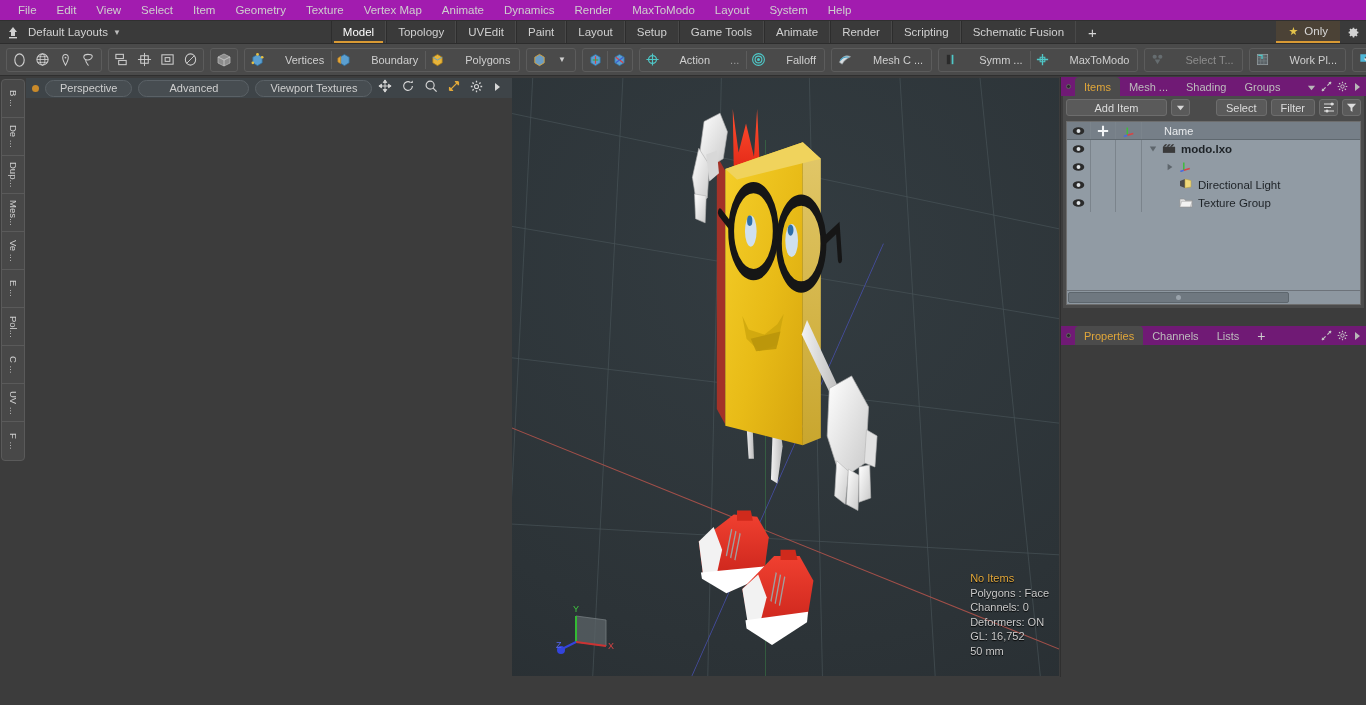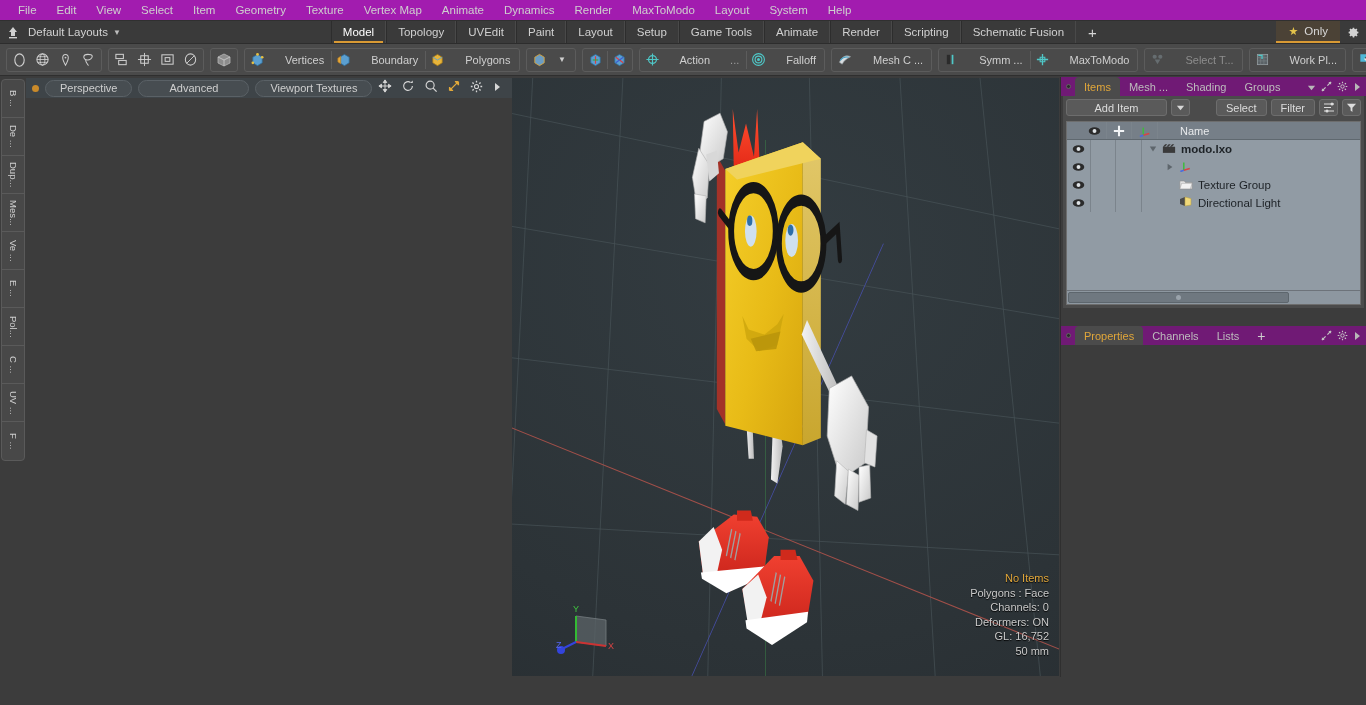--- a/index.html
+++ b/index.html
@@ -67,21 +67,21 @@
   .vpcol{ flex:1; display:flex; flex-direction:row; background:#3c3c3c; padding:1px 1px 1px 0;}
   .vpheader{ height:20px; background:#3e4448; display:flex; align-items:center; gap:6px;
     padding:0 6px; }
   .vpdot{ width:7px; height:7px; border-radius:50%; background:#c98a2a; }
   .vpbtn{ font-size:11px; color:#cfcfcf; border:1px solid #5a6166; border-radius:9px;
     padding:1px 14px; background:#474d51; line-height:13px;}
   .vp-right{ margin-left:auto; display:flex; align-items:center; gap:9px; padding-right:4px;}
 
   .viewport{ position:relative; flex:1; overflow:hidden;
     background:radial-gradient(ellipse 120% 100% at 50% 30%, #333c41 0%, #2c3337 65%, #272d31 100%); }
-  .vpinfo{ position:absolute; right:10px; bottom:18px; text-align:right;
+  .vpinfo{ position:absolute; right:10px; bottom:18px; 
     font-size:11px; line-height:14.5px; color:#c9c9c9; text-shadow:0 1px 1px #000; }
   .vpinfo .hl{ color:#e0a63a; }
   .gizmo{ position:absolute; left:42px; bottom:12px; width:70px; height:62px; }
 
   
   .rpanel{ width:306px; background:#3c3c3c; display:flex; flex-direction:column;
     border-left:1px solid #2f2f2f; }
   .ptabrow{ height:19px; display:flex; align-items:stretch; background:#701a75; }
   .ptabrow .bullet{ width:14px; display:flex; align-items:center; justify-content:center;}
   .ptabrow .bullet i{ width:5px; height:5px; border-radius:50%; background:#2b2b2b;
@@ -94,21 +94,21 @@
 
   .pbody{ background:#4b4b4b; margin:0 2px; flex:0 0 auto; padding:3px; }
   .prow{ display:flex; gap:4px; height:19px; }
   .btn{ height:17px; border:1px solid #6d6d6d; border-radius:3px; background:#5a5a5a;
     font-size:11px; color:#dcdcdc; display:flex; align-items:center; justify-content:center;
     padding:0 9px; }
   .btn.sq{ width:19px; padding:0; }
   .itemlist{ flex:1; background:#919ba4; border:1px solid #6d6d6d; margin-top:3px;
     display:flex; flex-direction:column; overflow:hidden; }
   .ilhead{ height:18px; background:#767f88; display:flex; align-items:center;
-    font-size:11px; color:#e8eaec; border-bottom:1px solid #5f686f;padding-left:16px;}
+    font-size:11px; color:#e8eaec; border-bottom:1px solid #5f686f;}
   .ilcell{ display:flex; align-items:center; justify-content:center; height:100%;
     border-right:1px solid #7b848c; }
   .c1{ width:24px;} .c2{ width:25px;} .c3{ width:26px;}
   .ilname{ padding-left:22px; }
   .ilrows{ flex:1; position:relative; }
   .ilrow{ height:18px; display:flex; align-items:center; font-size:11.5px; color:#1d2226;}
   .ilrow .eye{ width:24px; display:flex; align-items:center; justify-content:center;
     border-right:1px solid #7b848c; height:18px; }
   .ilrow .blank{ height:18px; border-right:1px solid #7b848c;}
   .ilrow .lbl{ display:flex; align-items:center; gap:5px; padding-left:7px; }
@@ -763,45 +763,45 @@
                 <svg width="13" height="10" viewBox="0 0 14 10">
                     <ellipse cx="7" cy="5" rx="6.2" ry="4" fill="#2b2b2b"></ellipse>
                     <circle cx="7" cy="5" r="2.1" fill="#dfe3e6"></circle>
                   </svg>
               </div>
               <div class="blank" style="width:25px"></div>
               <div class="blank" style="width:26px"></div>
               <div class="lbl">
                 <span class="indent"></span>
                 <span style="width:8px;display:inline-block"></span>
-                <span><svg width="14" height="11" viewBox="0 0 16 12">
-                      <path d="M1 2h5l1.4 1.6H15V11H1z" fill="#e6e6e6" stroke="#8d8d8d" stroke-width="0.7"></path>
-                      <path d="M3 4.6h12L13 11H1z" fill="#f2f2f2" stroke="#9a9a9a" stroke-width="0.6"></path>
+                <span><svg width="14" height="12" viewBox="0 0 14 12">
+                      <path d="M1 3 L6 1 L6 10 L1 8Z" fill="#4a4a4a"></path>
+                      <path d="M6 1 L12 2.6 L12 9 L6 10Z" fill="#f0d97a" stroke="#b8a34a" stroke-width="0.6"></path>
                     </svg></span>
-                <span>Texture Group</span>
+                <span>Directional Light</span>
               </div>
             </div>
 
             <div class="ilrow">
               <div class="eye">
                 <svg width="13" height="10" viewBox="0 0 14 10">
                     <ellipse cx="7" cy="5" rx="6.2" ry="4" fill="#2b2b2b"></ellipse>
                     <circle cx="7" cy="5" r="2.1" fill="#dfe3e6"></circle>
                   </svg>
               </div>
               <div class="blank" style="width:25px"></div>
               <div class="blank" style="width:26px"></div>
               <div class="lbl">
                 <span class="indent"></span>
                 <span style="width:8px;display:inline-block"></span>
-                <span><svg width="14" height="12" viewBox="0 0 14 12">
-                      <path d="M1 3 L6 1 L6 10 L1 8Z" fill="#4a4a4a"></path>
-                      <path d="M6 1 L12 2.6 L12 9 L6 10Z" fill="#f0d97a" stroke="#b8a34a" stroke-width="0.6"></path>
+                <span><svg width="14" height="11" viewBox="0 0 16 12">
+                      <path d="M1 2h5l1.4 1.6H15V11H1z" fill="#e6e6e6" stroke="#8d8d8d" stroke-width="0.7"></path>
+                      <path d="M3 4.6h12L13 11H1z" fill="#f2f2f2" stroke="#9a9a9a" stroke-width="0.6"></path>
                     </svg></span>
-                <span>Directional Light</span>
+                <span>Texture Group</span>
               </div>
             </div>
           </div>
 
           <div class="hscroll">
             <div class="thumb">
                 <i></i>
               </div>
           </div>
         </div>

